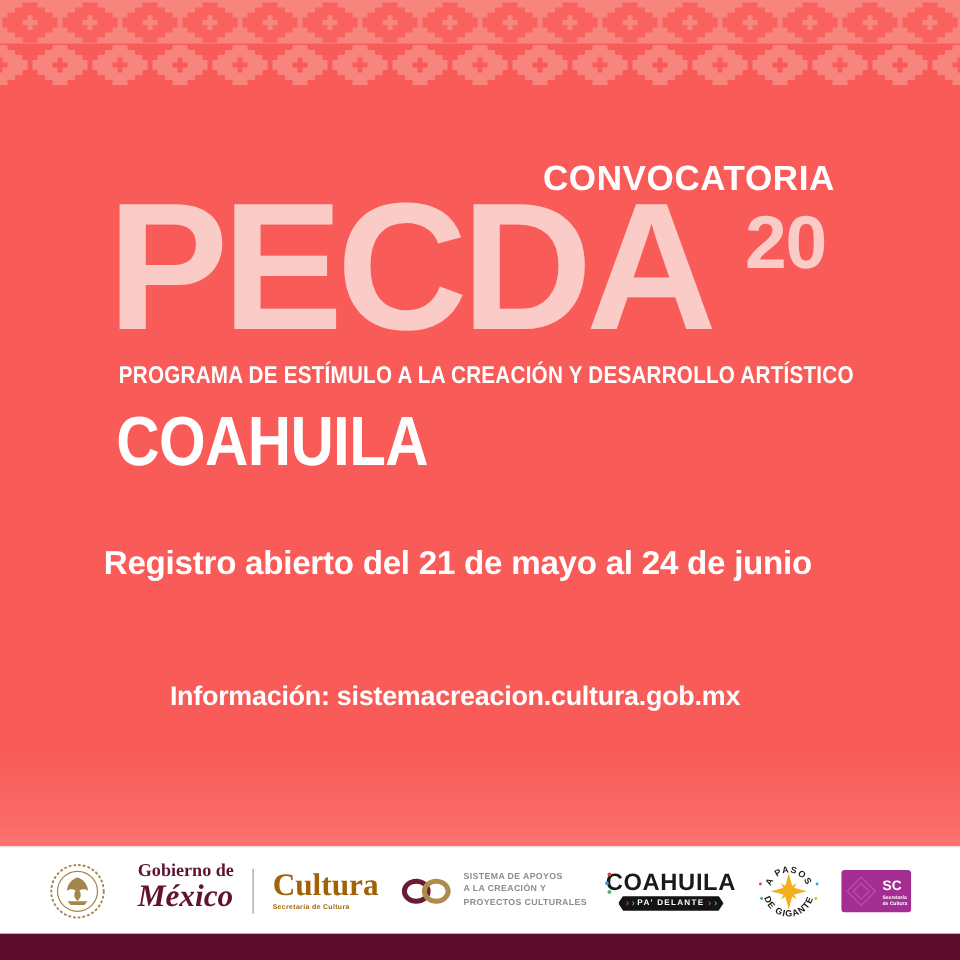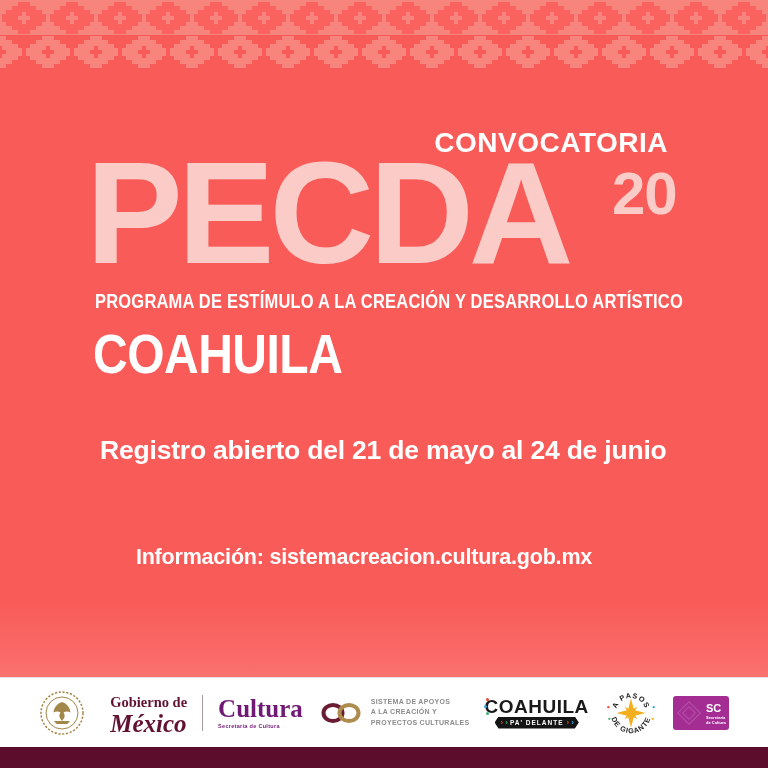--- a/index.html
+++ b/index.html
@@ -22,36 +22,36 @@
       line-height: 1;
     }
     .pecda {
       position: absolute; left: 86px; top: 141px;
       color: #FACBC7; font-size: 145px; font-weight: 700;
       letter-spacing: -5px; line-height: 1; white-space: nowrap;
     }
     .year {
       position: absolute; left: 596px; top: 169px;
       color: #FACBC7; font-size: 60px; font-weight: 700;
-      letter-spacing: -1px; line-height: 50px; text-align: left; margin-left: 16px;
+      letter-spacing: -1px; line-height: 50px; text-align: left;
     }
     .programa {
       position: absolute; left: 95px; top: 290px;
       color: #FFFFFF; font-size: 16.5px; font-weight: 700;
       letter-spacing: 0.2px; white-space: nowrap;
       transform: scaleY(1.18); transform-origin: left top;
     }
     .state {
       position: absolute; left: 93px; top: 322px;
       color: #FFFFFF; font-size: 48px; font-weight: 700;
       letter-spacing: -0.5px; white-space: nowrap;
       transform: scaleY(1.16); transform-origin: left top;
     }
     .registro {
-      position: absolute; left: 100px; top: 435px;
+      position: absolute; left: 83px; top: 435px;
       color: #FFFFFF; font-size: 26.5px; font-weight: 700;
       letter-spacing: -0.2px; white-space: nowrap;
     }
     .info {
       position: absolute; left: -20px; top: 545px; width: 768px;
       text-align: center; color: #FFFFFF;
       font-size: 21.5px; font-weight: 700; letter-spacing: -0.2px;
     }
     .haze {
       position: absolute; left: 0; top: 600px; width: 768px; height: 77px;
@@ -59,26 +59,26 @@
                   rgba(255,255,255,0.10) 80%, rgba(255,255,255,0.15) 100%);
       pointer-events: none;
     }
 
     
     .footer {
       position: absolute; left: 0; top: 677px; width: 768px; height: 70px;
       background: #FFFFFF; border-top: 1px solid #E8E2E0;
       display: flex; align-items: center; justify-content: center; gap: 15px;
     }
-    .gob { display: flex; align-items: flex-end; gap: 25px; }
+    .gob { display: flex; align-items: flex-start; gap: 25px; }
     .gob-text { color: #611232; font-family: "Liberation Serif", serif; line-height: 1; }
     .gob-l1 { font-size: 14.5px; font-weight: 700; }
     .gob-l2 { font-size: 25px; font-weight: 700; margin-top: 1px; font-style: italic; }
     .vdiv { width: 1px; height: 36px; background: #A89AA0; }
-    .cultura { text-align: left; color: #701a75; }
+    .cultura { text-align: left; color: #a16207; }
     .cultura-name { font-family: "Liberation Serif", serif; font-size: 25px; font-weight: 700; line-height: 1; }
     .cultura-sub { font-size: 5.5px; font-weight: 700; letter-spacing: 0.3px; margin-top: 2px; }
     .sistema { display: flex; align-items: center; gap: 7px; }
     .sistema-text { color: #8C8C8C; font-size: 7px; font-weight: 700; letter-spacing: 0.3px; line-height: 1.5; }
 
     .coah { display: flex; flex-direction: column; align-items: center; }
     .co-name {
       position: relative; color: #1A1A1A; font-size: 19px; font-weight: 700;
       letter-spacing: 0.5px; line-height: 1;
     }

